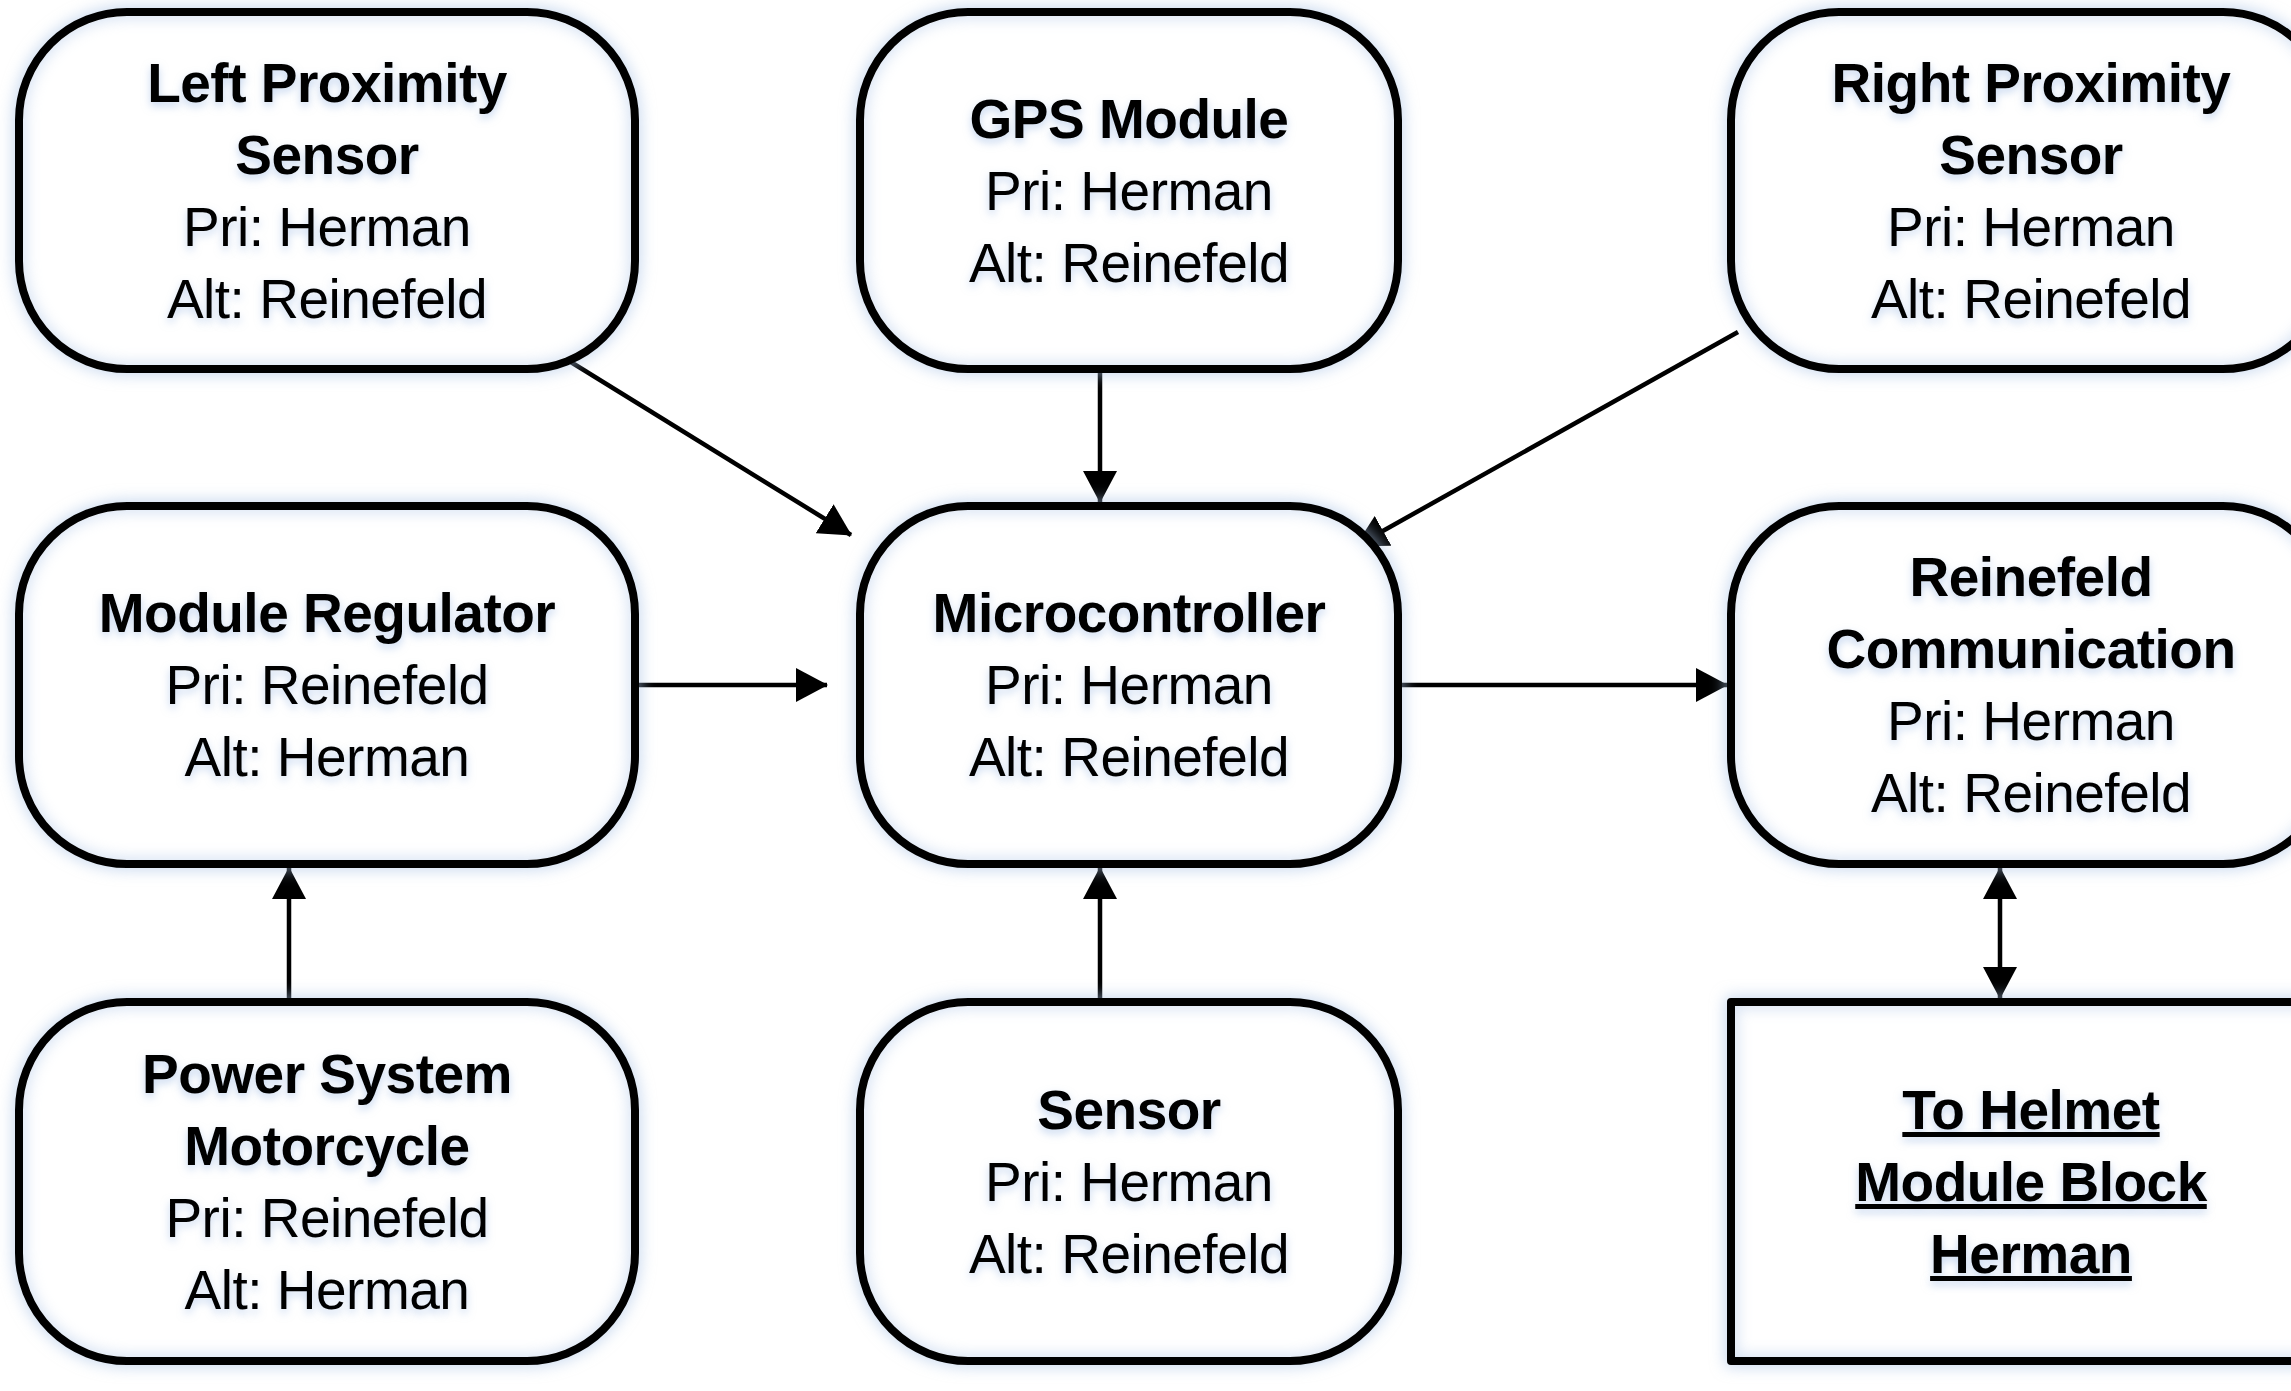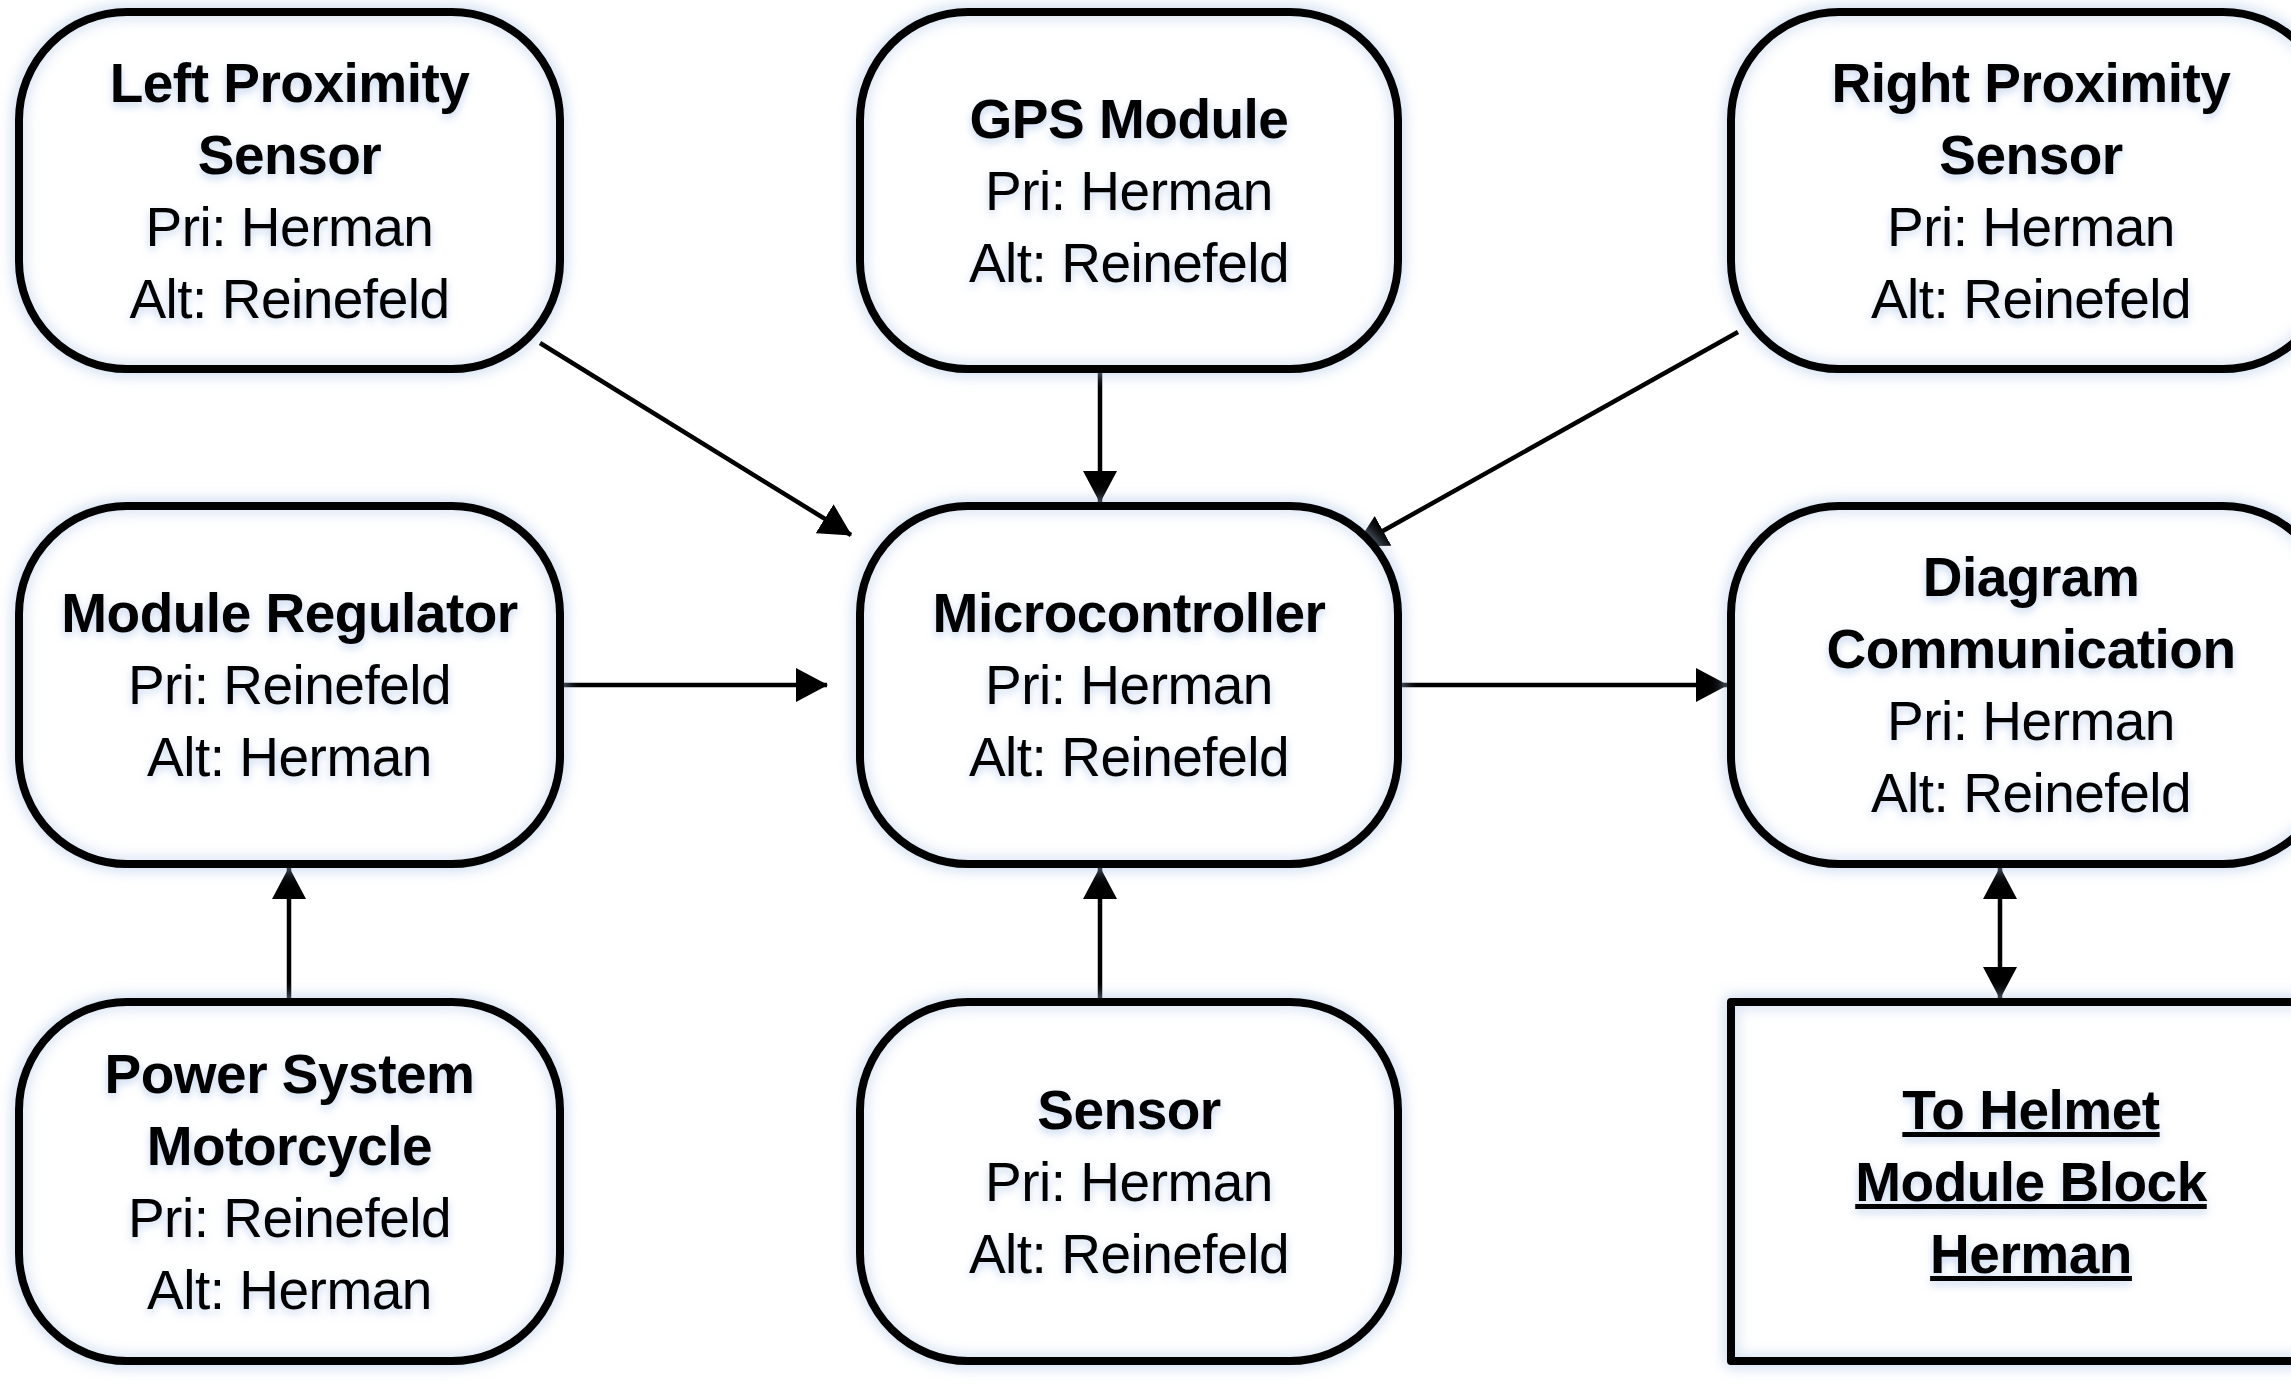--- a/index.html
+++ b/index.html
@@ -19,21 +19,21 @@
   .node .title, .node .line {
     font-size: 55px; line-height: 72px; letter-spacing: -0.5px;
     text-shadow: 0 4px 8px rgba(150, 180, 225, 0.55);
     white-space: nowrap;
   }
   .node .title { font-weight: bold; }
   .node .line { font-weight: normal; }
   .titles { display: flex; flex-direction: column; align-items: center; }
 
   
-  .c1 { left: 15px;   width: 549px; }
+  .c1 { left: 15px;   width: 624px; }
   .c2 { left: 856px;  width: 546px; }
   .c3 { left: 1727px; width: 608px; }
   
   .r1 { top: 8px;    height: 365px; }
   .r2 { top: 502px;  height: 366px; }
   .r3 { top: 998px;  height: 367px; }
 </style>
 </head>
 <body>
 
@@ -89,21 +89,21 @@
   </div>
 
   <div class="node c2 r2">
     <div class="title">Microcontroller</div>
     <div class="line">Pri: Herman</div>
     <div class="line">Alt: Reinefeld</div>
   </div>
 
   <div class="node c3 r2">
     <div class="titles">
-      <div class="title">Diagram</div>
+      <div class="title">Reinefeld</div>
       <div class="title">Communication</div>
     </div>
     <div class="line">Pri: Herman</div>
     <div class="line">Alt: Reinefeld</div>
   </div>
 
   <div class="node c1 r3">
     <div class="titles">
       <div class="title">Power System</div>
       <div class="title">Motorcycle</div>

